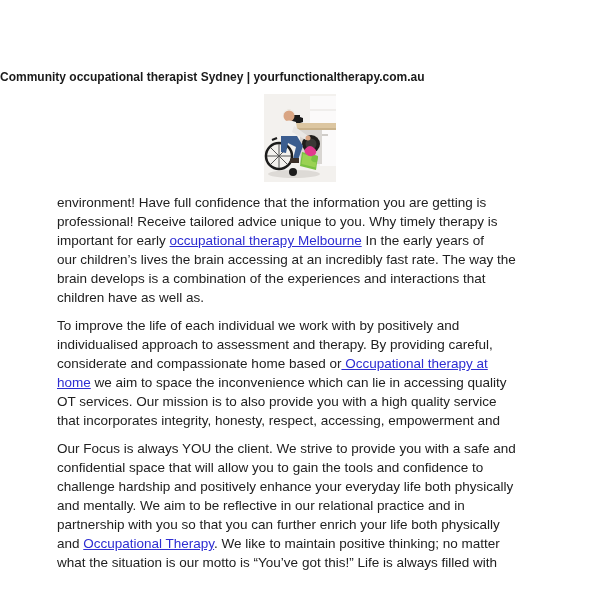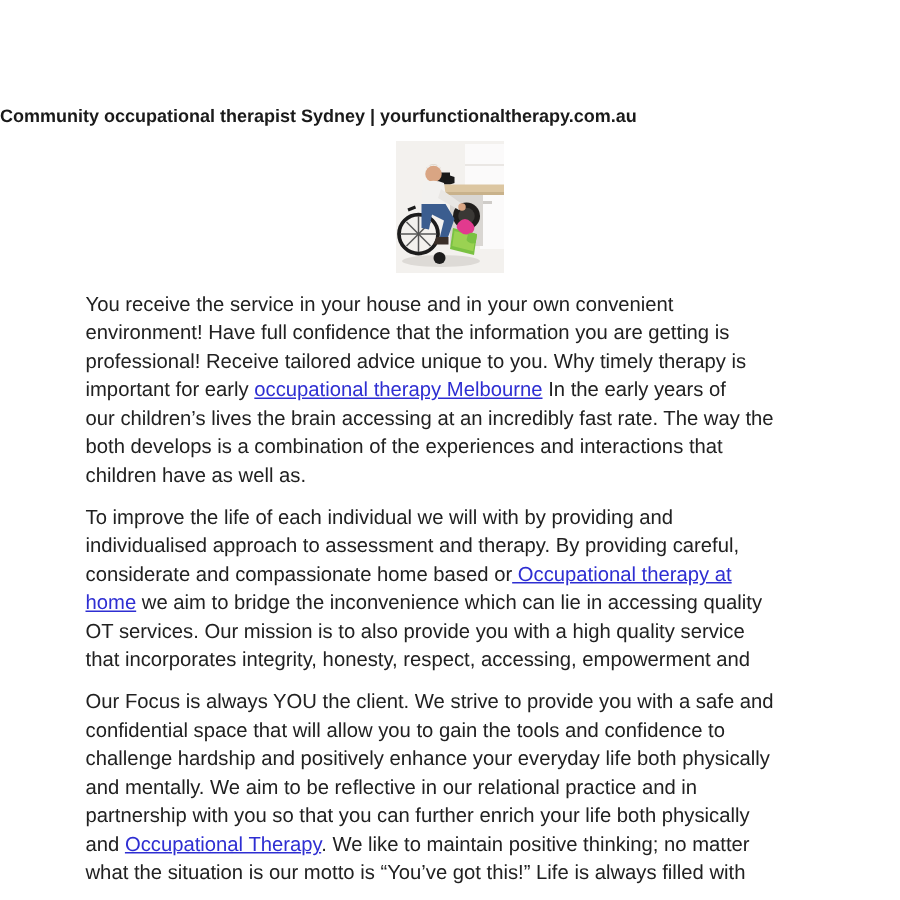--- a/index.html
+++ b/index.html
@@ -94,33 +94,32 @@
 
       <path d="M38 58 l16 4 l-2 14 l-16 -4 z" style="fill:var(--ph-basket)"></path>
       <path d="M39 60 l14 3.5 l-1.5 10 l-14 -3.5 z" style="fill:var(--ph-basket_light)" opacity="0.55"></path>
       <path d="M42 54 q4 -4 8 0 q4 3 1 7 q-5 3 -9 -1 q-3 -3 0 -6 z" style="fill:var(--ph-clothes)"></path>
       <path d="M48 62 q4 -2 6 1 l-1 5 q-4 1 -6 -2 z" style="fill:var(--ph-basket)"></path>
     </svg>
   </div>
 
   <div class="doc-body" id="doc-body">
       <div class="para">
-        <div class="line"><span>You receive the service in your house and in your own convenient</span></div>
         <div class="line"><span>environment! Have full confidence that the information you are getting is</span></div>
         <div class="line"><span>professional! Receive tailored advice unique to you. Why timely therapy is</span></div>
         <div class="line"><span>important for early </span><a class="doc-link" href="#">occupational therapy Melbourne</a><span> In the early years of</span></div>
         <div class="line"><span>our children’s lives the brain accessing at an incredibly fast rate. The way the</span></div>
-        <div class="line"><span>both develops is a combination of the experiences and interactions that</span></div>
+        <div class="line"><span>brain develops is a combination of the experiences and interactions that</span></div>
         <div class="line"><span>children have as well as.</span></div>
       </div>
       <div class="para">
-        <div class="line"><span>To improve the life of each individual we will with by providing and</span></div>
+        <div class="line"><span>To improve the life of each individual we work with by positively and</span></div>
         <div class="line"><span>individualised approach to assessment and therapy. By providing careful,</span></div>
         <div class="line"><span>considerate and compassionate home based or</span><a class="doc-link" href="#"> Occupational therapy at</a></div>
-        <div class="line"><a class="doc-link" href="#">home</a><span> we aim to bridge the inconvenience which can lie in accessing quality</span></div>
+        <div class="line"><a class="doc-link" href="#">home</a><span> we aim to space the inconvenience which can lie in accessing quality</span></div>
         <div class="line"><span>OT services. Our mission is to also provide you with a high quality service</span></div>
         <div class="line"><span>that incorporates integrity, honesty, respect, accessing, empowerment and</span></div>
       </div>
       <div class="para">
         <div class="line"><span>Our Focus is always YOU the client. We strive to provide you with a safe and</span></div>
         <div class="line"><span>confidential space that will allow you to gain the tools and confidence to</span></div>
         <div class="line"><span>challenge hardship and positively enhance your everyday life both physically</span></div>
         <div class="line"><span>and mentally. We aim to be reflective in our relational practice and in</span></div>
         <div class="line"><span>partnership with you so that you can further enrich your life both physically</span></div>
         <div class="line"><span>and </span><a class="doc-link" href="#">Occupational Therapy</a><span>. We like to maintain positive thinking; no matter</span></div>

